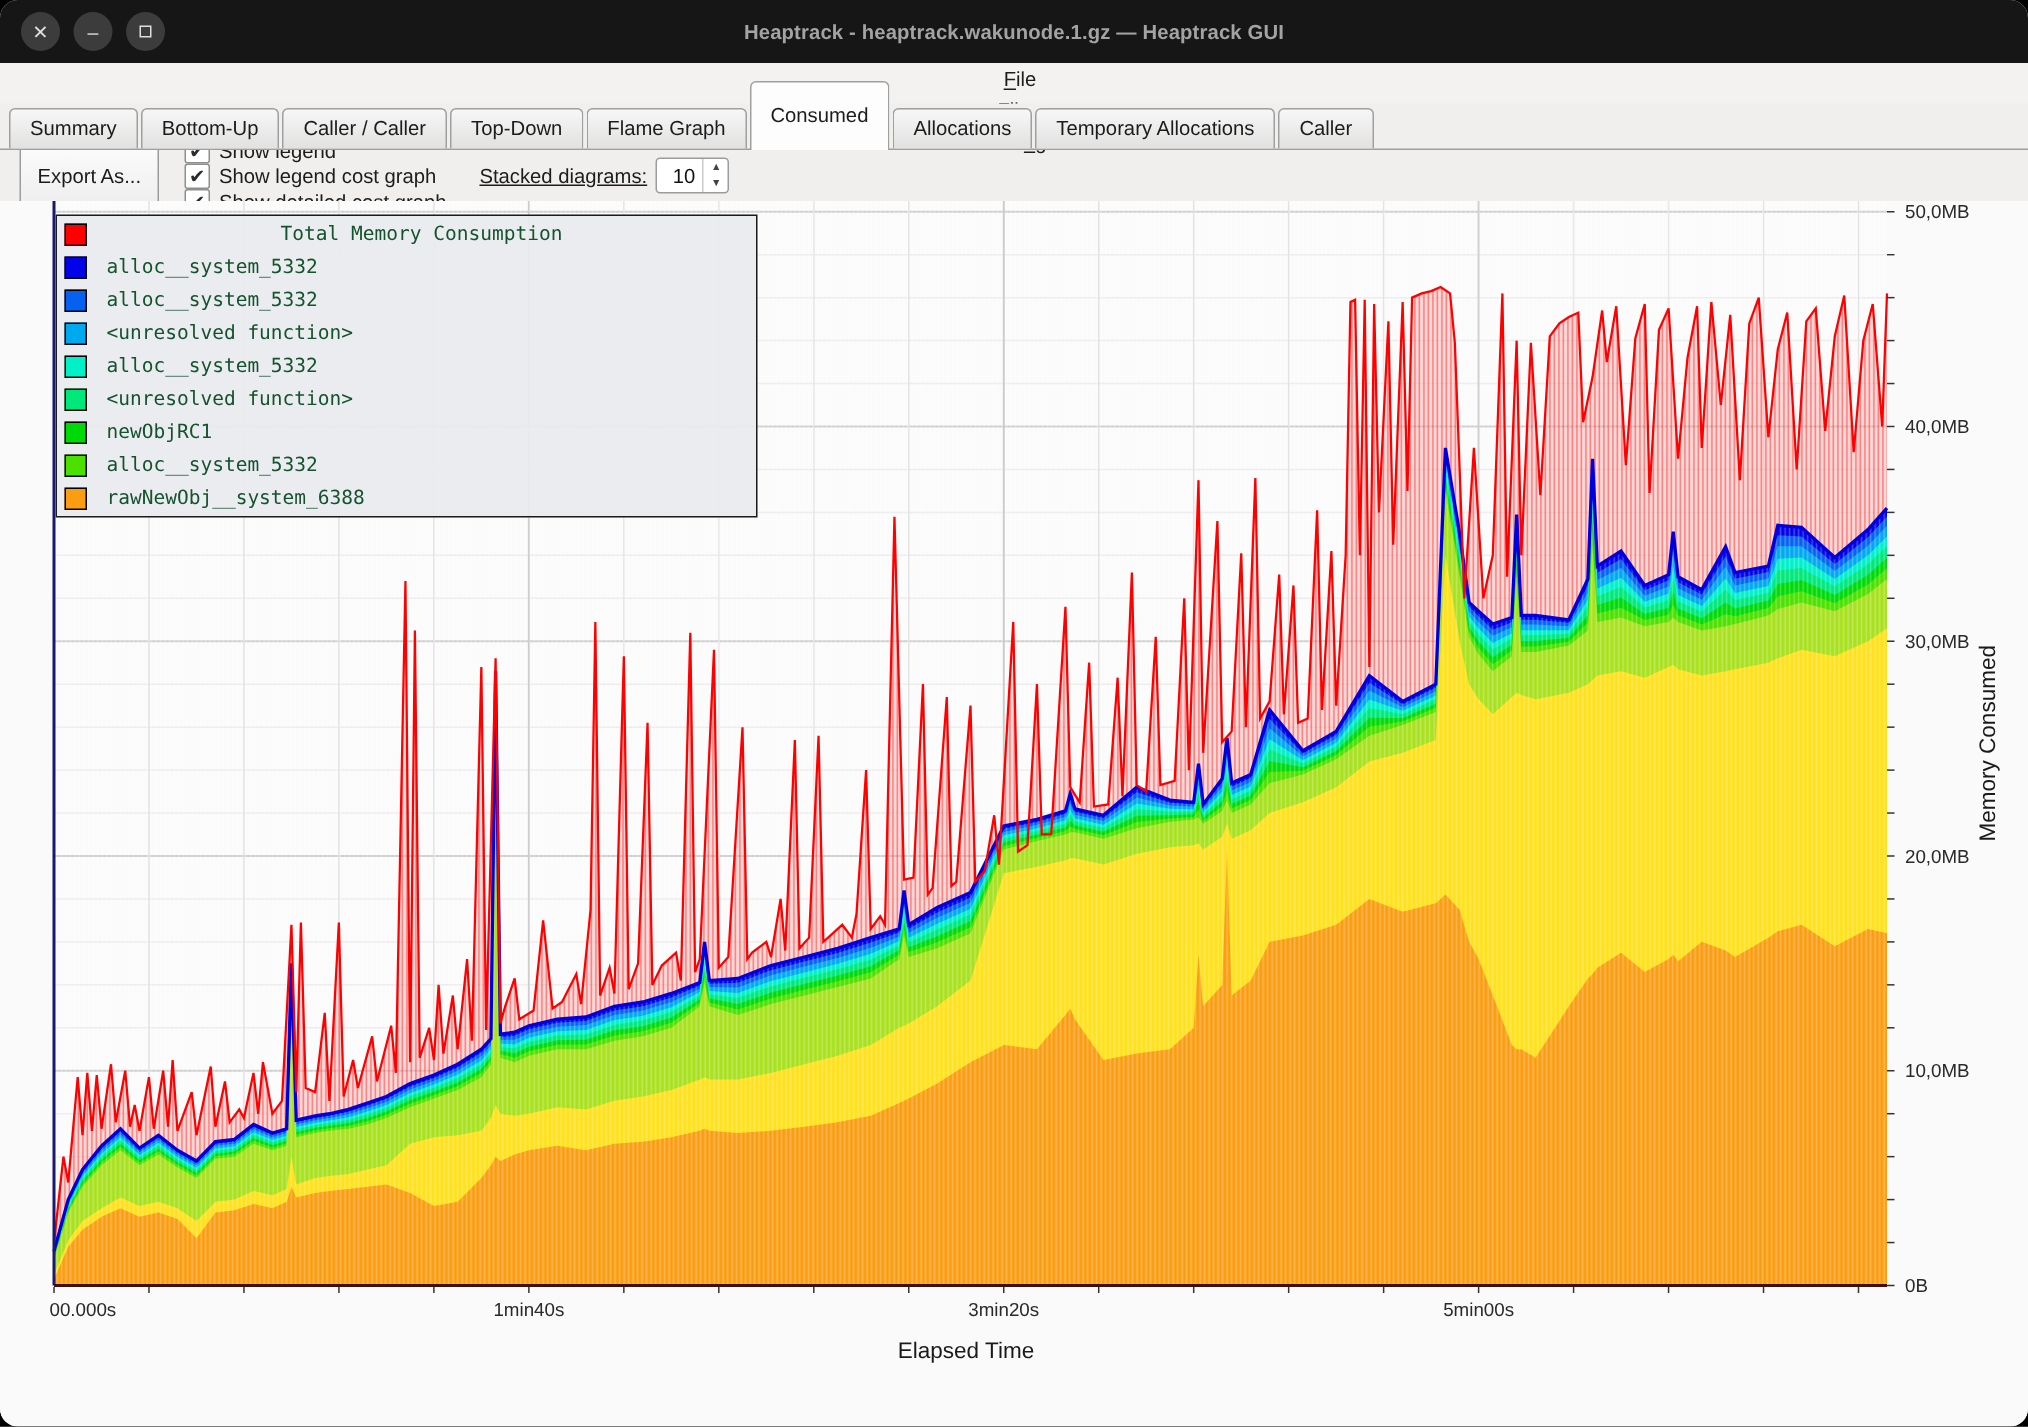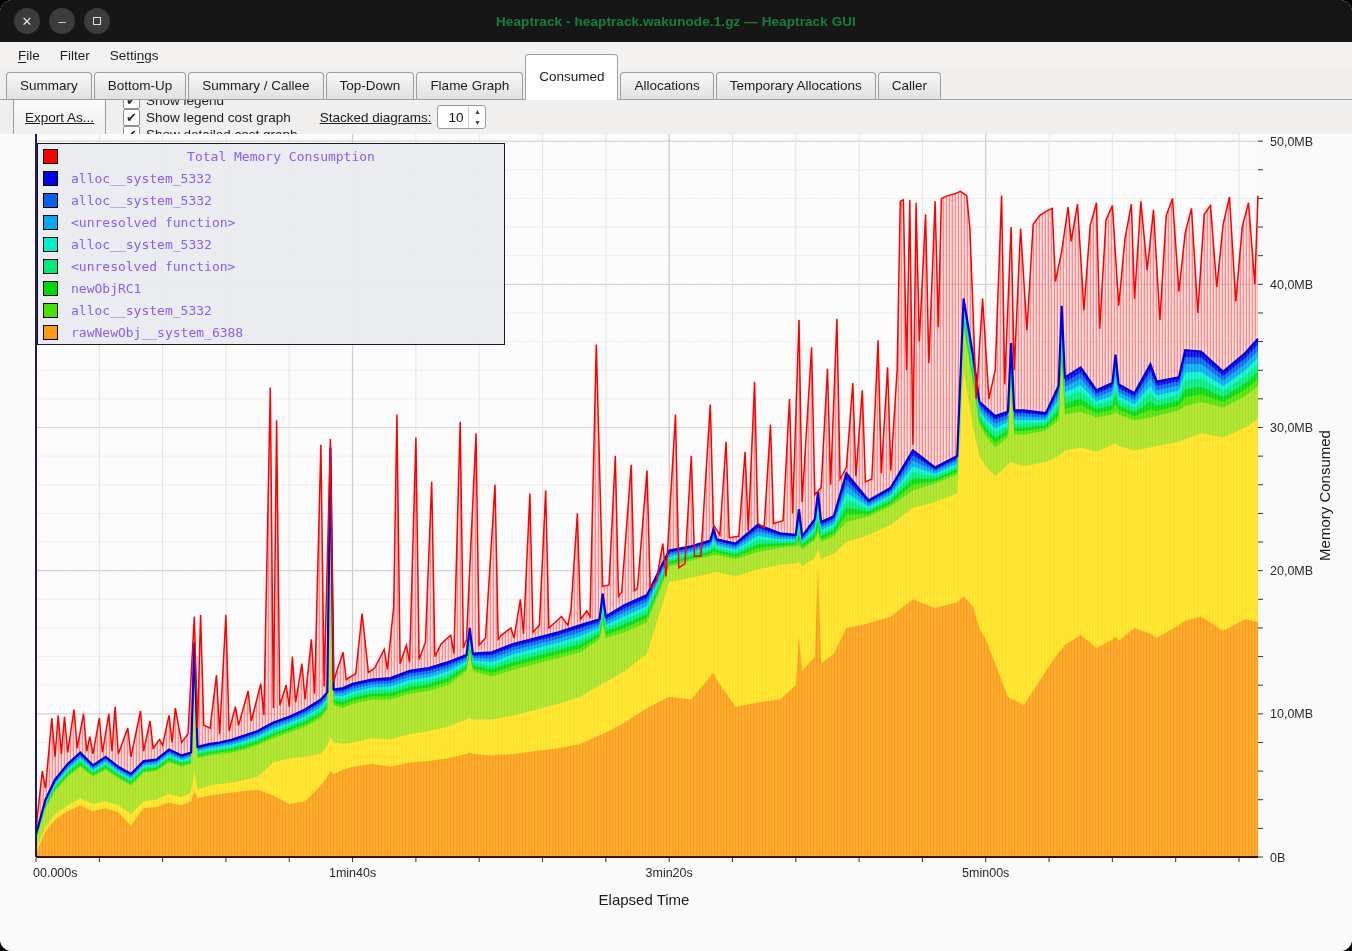--- a/index.html
+++ b/index.html
@@ -5,52 +5,52 @@
   html,body{margin:0;padding:0;background:#000;}
   *{box-sizing:border-box;}
   body{font-family:"Liberation Sans",sans-serif;width:1352px;height:951px;position:relative;}
   .window{position:absolute;inset:0;border-radius:12px;overflow:hidden;background:#f0efee;}
 
   
   .titlebar{position:relative;height:42px;background:#161616;display:flex;align-items:center;}
   .winbtns{position:absolute;left:14px;top:0;height:42px;display:flex;align-items:center;gap:9px;}
   .wbtn{width:26px;height:26px;border-radius:50%;background:#3c3c3c;color:#dedede;display:flex;align-items:center;justify-content:center;font-size:13px;cursor:default;}
   .wbtn .sq{width:8px;height:8px;border:1.4px solid #dedede;display:block;}
-  .title-text{width:100%;text-align:center;color:#15803d;font-weight:bold;font-size:13.5px;letter-spacing:.1px;}
-
-  
-  .menubar{height:27px;background:#f3f2f1;display:flex;align-items:center;padding-left:8px;border-bottom:1px solid #f3f2f1;}
+  .title-text{width:100%;text-align:center;color:#a3a3a3;font-weight:bold;font-size:13.5px;letter-spacing:.1px;}
+
+  
+  .menubar{height:27px;background:#f3f2f1;display:flex;align-items:center;padding-left:8px;border-bottom:1px solid #f3f2f1;flex-direction:column;}
   .menu-item{padding:3px 10px;font-size:13.5px;color:#1d1d1d;border-radius:3px;}
   .menu-item u{text-decoration:underline;text-underline-offset:2px;}
 
   
   .tabbar{height:31px;background:#f0efee;position:relative;padding-left:6px;display:flex;align-items:flex-end;border-bottom:1px solid #9f9f9f;text-align:center;}
   .tab{position:relative;font-size:13.5px;color:#1c1c1c;padding:5px 13px 6px;border:1px solid #9f9f9f;border-bottom:none;border-radius:4px 4px 0 0;background:linear-gradient(#f7f7f7,#e2e1e0);margin-right:2px;height:27px;display:flex;align-items:center;}
   .tab.active{background:#fdfdfd;height:46px;z-index:2;margin-bottom:-1px;padding-bottom:7px;}
 
   
   .toolbar{height:34px;background:#f0efee;display:flex;align-items:center;padding-left:13px;font-size:13.5px;color:#1c1c1c;gap:0;}
-  .btn{border:1px solid #9c9c9c;border-radius:4px;background:linear-gradient(#fdfdfd,#ececec);padding:17px 11px;font-size:13.5px;color:#1b1b1b;text-decoration:underline;}
+  .btn{border:1px solid #9c9c9c;border-radius:4px;background:linear-gradient(#fdfdfd,#ececec);padding:17px 11px;font-size:13.5px;color:#1b1b1b;}
   .check-group{display:flex;align-items:center;margin-left:17px;gap:6px;}
   .cb{width:17px;height:17px;border:1px solid #8f8f8f;border-radius:2px;background:#fff;display:inline-flex;align-items:center;justify-content:center;font-size:13px;color:#2b2b2b;line-height:1;}
   .spin-label{margin-left:22px;text-decoration:underline;}
   .spinbox{margin-left:6px;display:flex;border:1px solid #9c9c9c;border-radius:3px;background:#fff;height:24px;}
   .spin-val{width:30px;display:flex;align-items:center;justify-content:flex-end;padding-right:5px;font-size:13.5px;color:#111;}
   .spin-arrows{width:17px;border-left:1px solid #c9c9c9;display:flex;flex-direction:column;}
   .spin-arrows div{flex:1;display:flex;align-items:center;justify-content:center;font-size:7px;color:#444;}
 
   
   .content{position:absolute;left:0;top:134px;right:0;bottom:0;background:#fafafa;}
   svg text{font-family:"Liberation Sans",sans-serif;}
 
   
   .legend{position:absolute;left:37px;top:9px;width:468px;background:rgba(233,235,238,0.93);border:1px solid #1b1b1b;padding:1px 0;}
   .lrow{height:22px;display:flex;align-items:center;}
   .swatch{width:15px;height:15px;border:1px solid #000;margin-left:5px;flex:none;}
-  .llabel{margin-left:13px;font-family:"DejaVu Sans Mono","Liberation Mono",monospace;font-size:13px;color:#8b5cf6;white-space:pre;}
+  .llabel{margin-left:13px;font-family:"DejaVu Sans Mono","Liberation Mono",monospace;font-size:13px;color:#14532d;white-space:pre;}
   .lrow.title .llabel{flex:1;text-align:center;margin-left:0;}
 </style>
 </head>
 <body>
 
 <div class="window">
 
   <div class="titlebar">
     <div class="winbtns">
       <div class="wbtn">✕</div>
@@ -64,21 +64,21 @@
 
   <div class="menubar" id="menubar">
       <div class="menu-item"><u>F</u>ile</div>
       <div class="menu-item">Filter</div>
       <div class="menu-item">Setti<u>n</u>gs</div>
     </div>
 
   <div class="tabbar" id="tabbar">
       <div class="tab">Summary</div>
       <div class="tab">Bottom-Up</div>
-      <div class="tab">Summary / Callee</div>
+      <div class="tab">Caller / Caller</div>
       <div class="tab">Top-Down</div>
       <div class="tab">Flame Graph</div>
       <div class="tab active">Consumed</div>
       <div class="tab">Allocations</div>
       <div class="tab">Temporary Allocations</div>
       <div class="tab">Caller</div>
     </div>
 
   <div class="toolbar">
     <button class="btn">Export As...</button>

